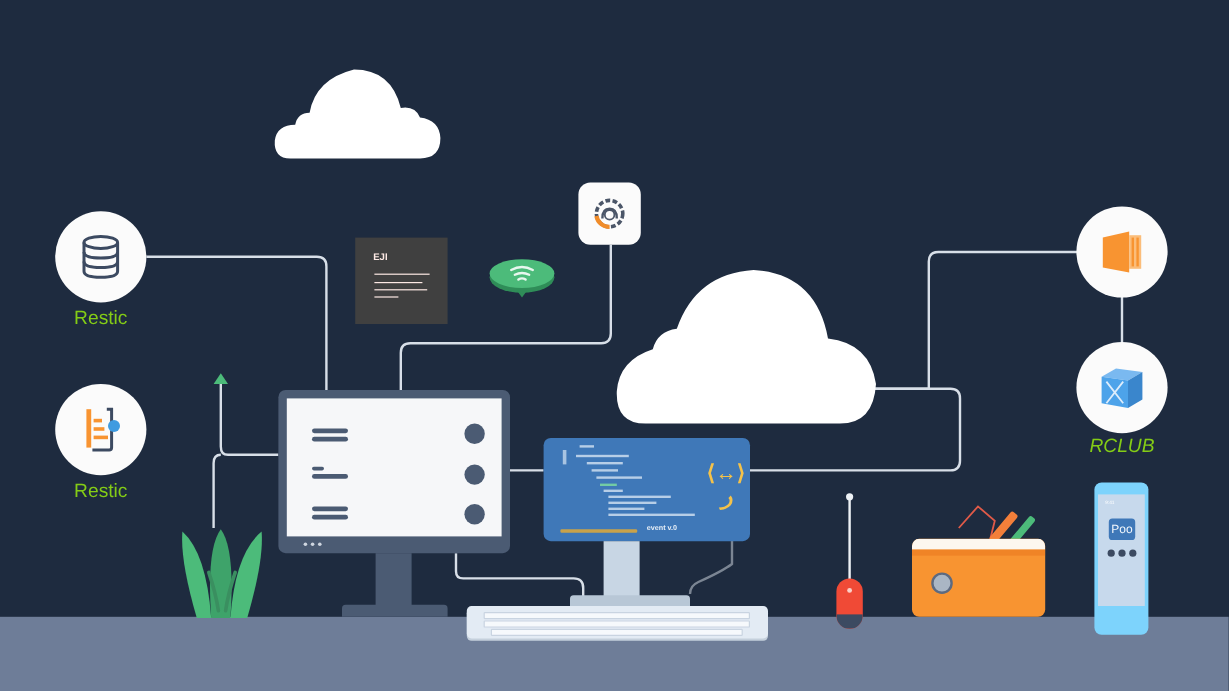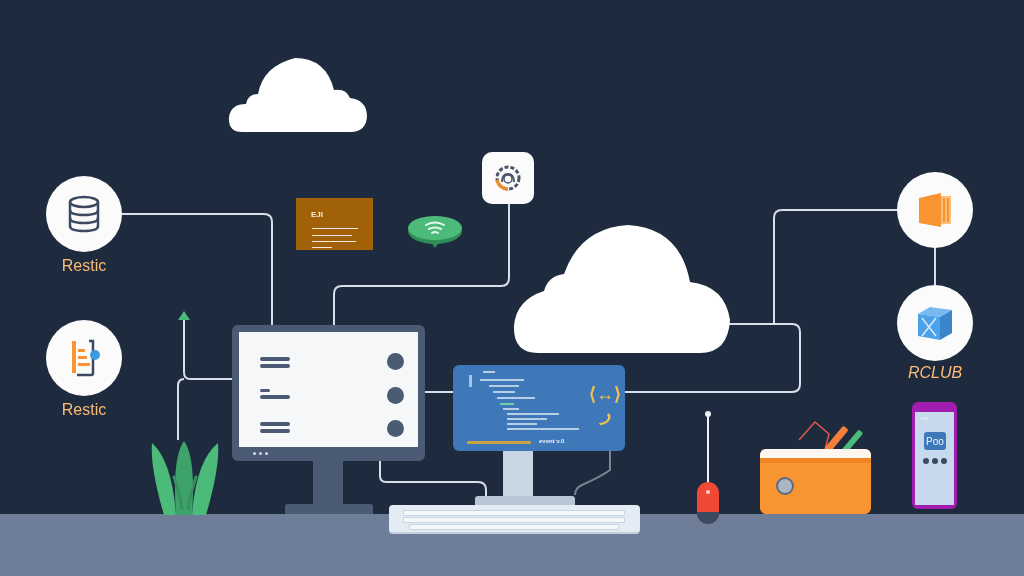--- a/index.html
+++ b/index.html
@@ -1,35 +1,35 @@
 <!DOCTYPE html>
 <html><head>
 <meta charset="utf-8">
 <style>
   html, body { margin:0; padding:0; }
   body { width:1024px; height:576px; overflow:hidden; background:#1e2b3f; font-family:"Liberation Sans", sans-serif; position:relative; }
   .abs { position:absolute; }
   #lines { position:absolute; left:0; top:0; }
   .floor { left:0; top:514px; width:1024px; height:62px; background:#6e7d98; }
   .circle-node { width:76px; height:76px; border-radius:50%; background:#fbfbfb; display:flex; align-items:center; justify-content:center; }
-  .node-label { color:#fdba74; font-size:16px; text-align:center; width:120px; }
+  .node-label { color:#84cc16; font-size:16px; text-align:center; width:120px; }
   .tile { width:52px; height:52px; border-radius:10px; background:#fbfbfb; display:flex; align-items:center; justify-content:center; }
   .monitor { left:232px; top:325px; width:193px; height:136px; background:#4b5b73; border-radius:6px; }
   .monitor-screen { position:absolute; left:7px; top:7px; width:179px; height:115px; background:#f6f7f9; }
   .mline { position:absolute; height:4px; background:#4b5b73; border-radius:2px; }
   .mdot { position:absolute; width:17px; height:17px; border-radius:50%; background:#4b5b73; }
   .mled { position:absolute; width:3px; height:3px; background:#cfd6e0; border-radius:50%; }
   .code-screen { left:453px; top:365px; width:172px; height:86px; background:#3f78b8; border-radius:6px; overflow:hidden; }
   .code-line { position:absolute; height:2px; background:#d6e4f3; opacity:.8; }
-  .doc-card { left:296px; top:198px; width:77px; height:52px; background:#a16207; }
+  .doc-card { left:296px; top:198px; width:77px; height:72px; background:#404040; }
   .doc-title { position:absolute; left:15px; top:12px; color:#fde9e4; font-size:8px; font-weight:bold; }
   .doc-line { position:absolute; height:1px; background:#fde9e4; }
   .keyboard { left:389px; top:505px; width:251px; height:27px; background:#e3ebf4; border-radius:4px; box-shadow:0 2px 0 #c5d0dc; }
   .key { position:absolute; height:4px; background:#f6f9fc; border:1px solid #c9d4e1; border-radius:1px; }
-  .phone { left:912px; top:402px; width:45px; height:107px; background:#a21caf; border-radius:6px; }
+  .phone { left:912px; top:402px; width:45px; height:127px; background:#7dd3fc; border-radius:6px; }
   .phone-screen { position:absolute; left:3px; top:10px; width:39px; height:93px; background:#c7d9ec; }
   .phone-app { position:absolute; left:9px; top:20px; width:22px; height:18px; background:#3f78b8; border-radius:3px; color:#f0f6fc; font-size:10px; display:flex; align-items:center; justify-content:center; }
   .pdot { position:absolute; width:6px; height:6px; border-radius:50%; background:#3c4a61; top:46px; }
   .toolbox { left:760px; top:449px; width:111px; height:65px; background:#f89431; border-radius:6px; overflow:hidden; }
   .toolbox-lid { position:absolute; left:0; top:0; width:111px; height:9px; background:#fdf7ef; }
   .toolbox-lid2 { position:absolute; left:0; top:9px; width:111px; height:5px; background:#f08426; }
   .toolbox-knob { position:absolute; left:16px; top:28px; width:14px; height:14px; border-radius:50%; background:#aab6c4; border:2px solid #5d6a80; }
 </style>
 </head>
 <body>

